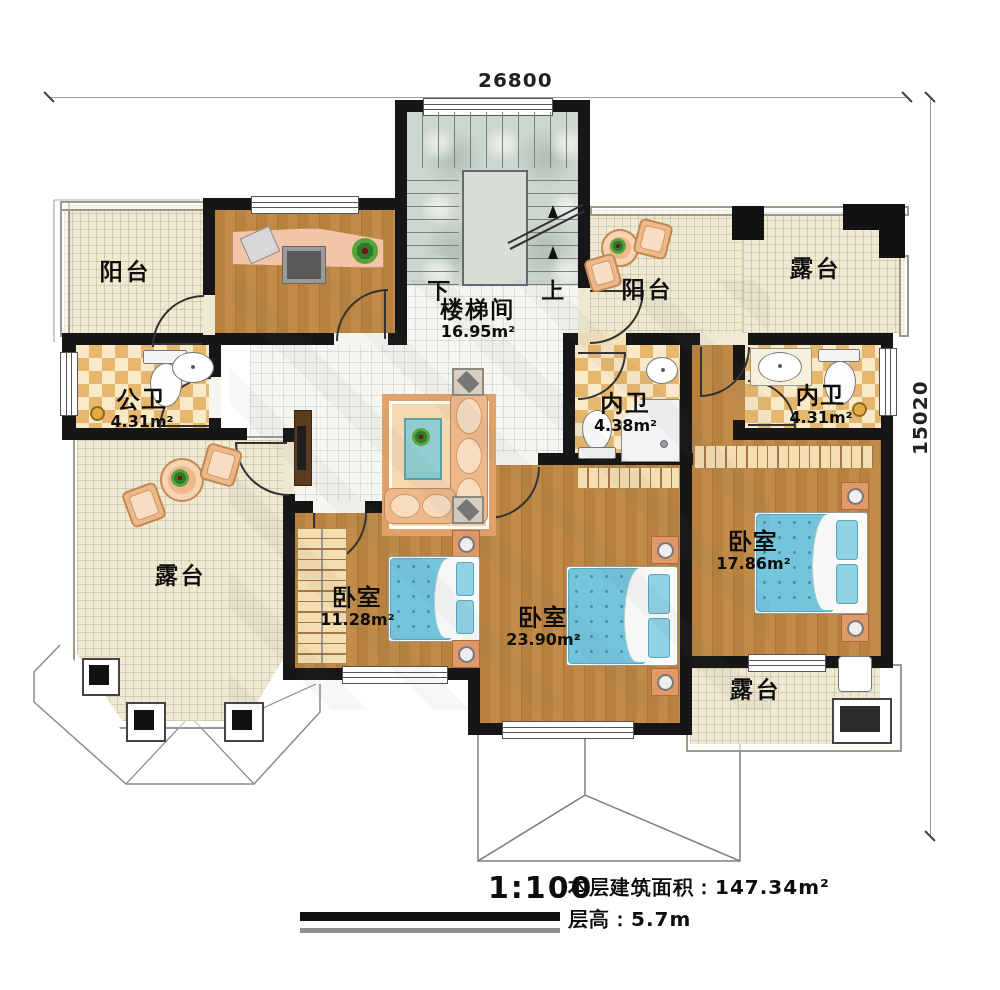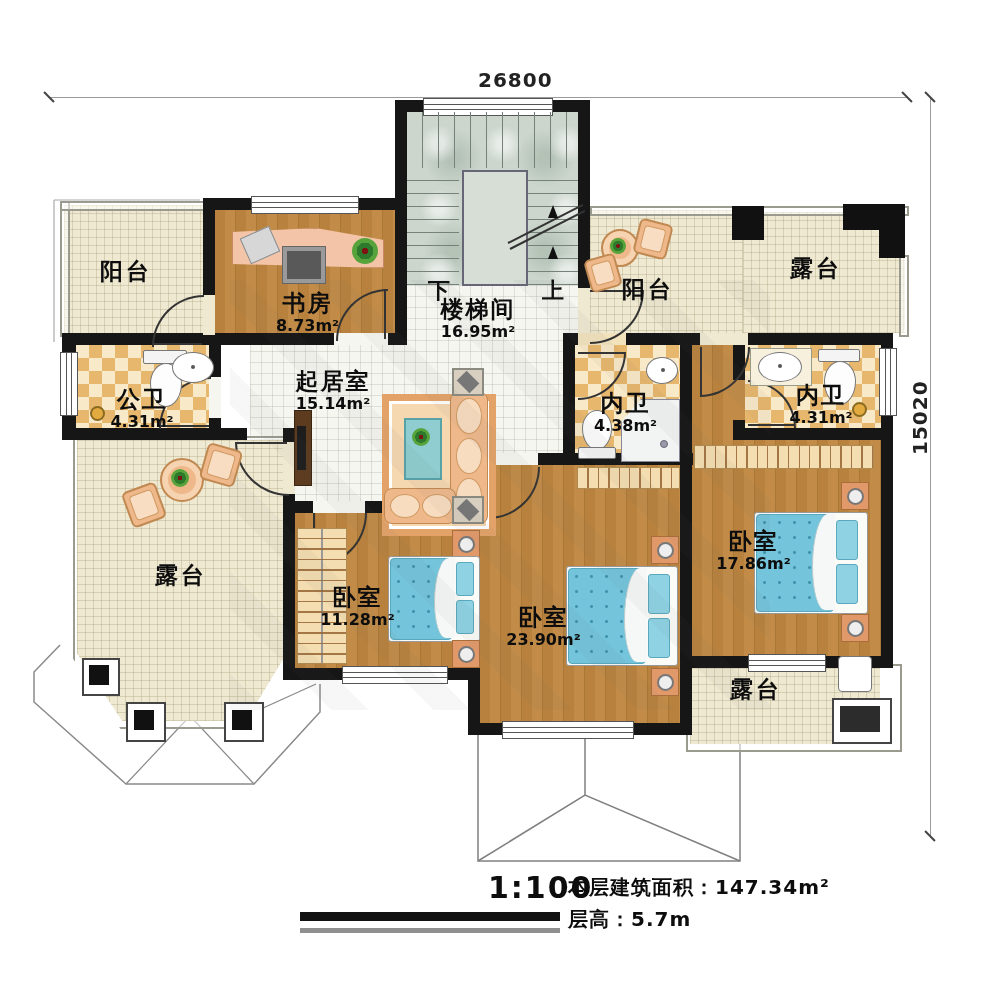--- a/index.html
+++ b/index.html
@@ -339,38 +339,30 @@
   <div class="pillow" style="left:836px;top:564px;width:20px;height:38px"></div>
   <div class="night" style="left:841px;top:614px;width:26px;height:26px">
       <i></i>
     </div>
 
   <div class="acunit" style="left:838px;top:656px;width:32px;height:34px"></div>
 
   <div class="wm" style="left:230px;top:280px;width:540px;height:430px"></div>
 
   <div class="lbl one" style="left:100px;top:258px">阳台</div>
-  <div class="lbl" style="left:250px;top:290px;width:115px">
-    <span class="nm">书房</span>
-    <span class="ar">8.73m²</span>
-  </div>
   <div class="lbl" style="left:408px;top:296px;width:140px">
     <span class="nm">楼梯间</span>
     <span class="ar">16.95m²</span>
   </div>
   <div class="lbl one" style="left:622px;top:276px">阳台</div>
   <div class="lbl one" style="left:790px;top:255px">露台</div>
   <div class="lbl" style="left:82px;top:386px;width:120px">
     <span class="nm">公卫</span>
     <span class="ar">4.31m²</span>
   </div>
-  <div class="lbl" style="left:268px;top:368px;width:130px">
-    <span class="nm">起居室</span>
-    <span class="ar">15.14m²</span>
-  </div>
   <div class="lbl" style="left:568px;top:390px;width:115px">
     <span class="nm">内卫</span>
     <span class="ar">4.38m²</span>
   </div>
   <div class="lbl" style="left:762px;top:382px;width:118px">
     <span class="nm">内卫</span>
     <span class="ar">4.31m²</span>
   </div>
   <div class="lbl one" style="left:155px;top:562px">露台</div>
   <div class="lbl" style="left:300px;top:584px;width:115px">

